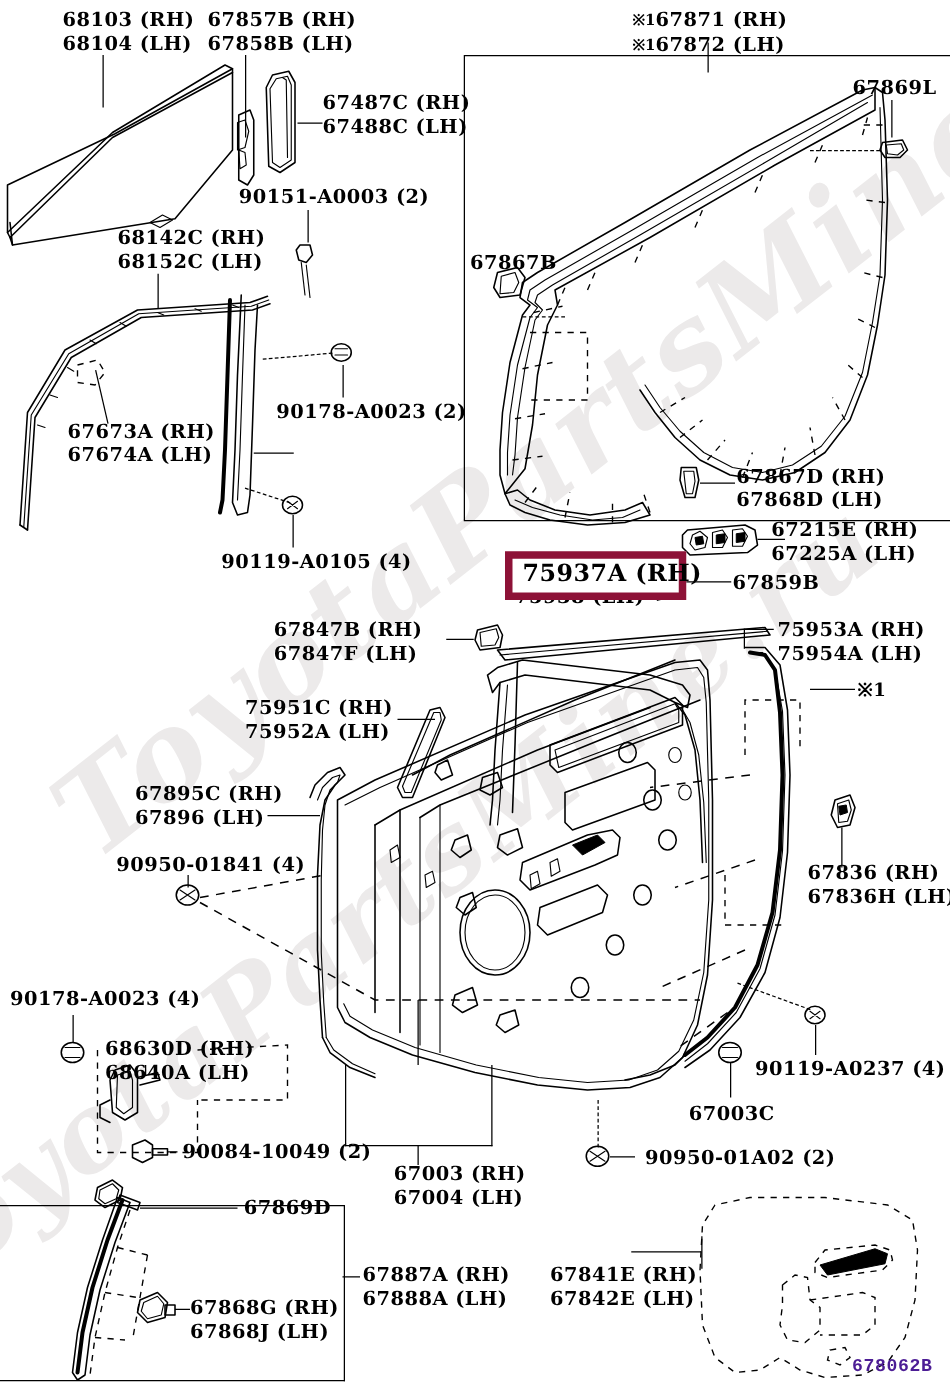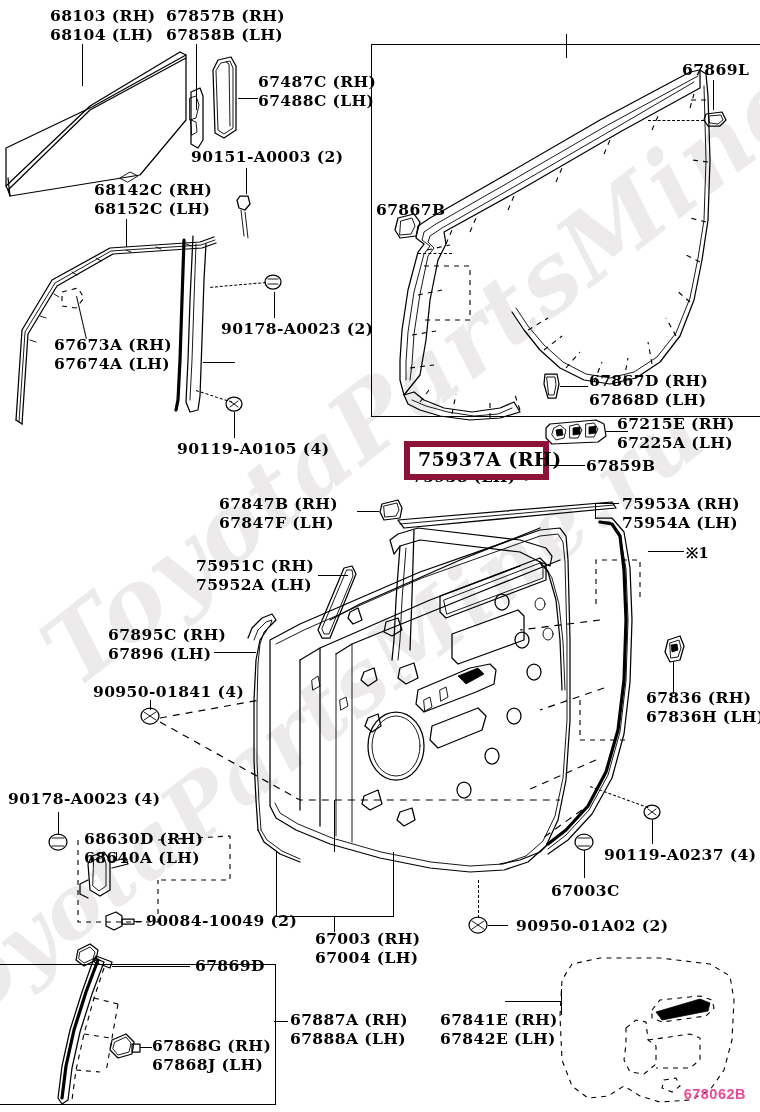--- a/index.html
+++ b/index.html
@@ -103,25 +103,25 @@
   svg.art .stt { fill: none; stroke: #000; stroke-width: 0.9; stroke-linejoin: round; stroke-linecap: round; }
   svg.art .dsh { fill: none; stroke: #000; stroke-width: 1.2; stroke-dasharray: 7 6; stroke-linecap: butt; }
   svg.art .dsh2 { fill: none; stroke: #000; stroke-width: 1.1; stroke-dasharray: 5 5; stroke-linecap: butt; }
   svg.art .fl { fill: #000; stroke: #000; stroke-width: 0.8; }
   svg.art .thick { fill: none; stroke: #000; stroke-width: 3.2; stroke-linejoin: round; stroke-linecap: round; }
   
   .diagid {
     position: absolute;
     right: 14px;
     bottom: 10px;
-    font-family: Liberation Sans, sans-serif;
+    font-family: Liberation Mono, monospace;
     font-weight: bold;
     font-size: 14.5px;
     letter-spacing: 0.5px;
-    color: #ec4899;
+    color: #4c1d95;
     z-index: 6;
   }
 </style>
 </head>
 <body>
 
 <div id="page">
 
   <div class="watermark">ToyotaPartsMine.ru</div>
   <div class="watermark wm2">ToyotaPartsMine.ru</div>
@@ -451,20 +451,24 @@
   <div class="lbl" style="left:54px; top:335px;">
     <div>67673A (RH)</div>
     <div>67674A (LH)</div>
   </div>
 
   <div class="lbl" style="left:221px; top:319px;">90178-A0023 (2)</div>
 
 
   <div class="lbl" style="left:177px; top:439px;">90119-A0105 (4)</div>
 
+  <div class="lbl" style="left:506px; top:6px;">
+    <div><span class="mk">※1</span><span>67871 (RH)</span></div>
+    <div><span class="mk">※1</span><span>67872 (LH)</span></div>
+  </div>
 
   <div class="lbl" style="left:682px; top:60px;">67869L</div>
 
   <div class="lbl" style="left:376px; top:200px;">67867B</div>
 
   <div class="lbl" style="left:589px; top:371px;">
     <div>67867D (RH)</div>
     <div>67868D (LH)</div>
   </div>
 

